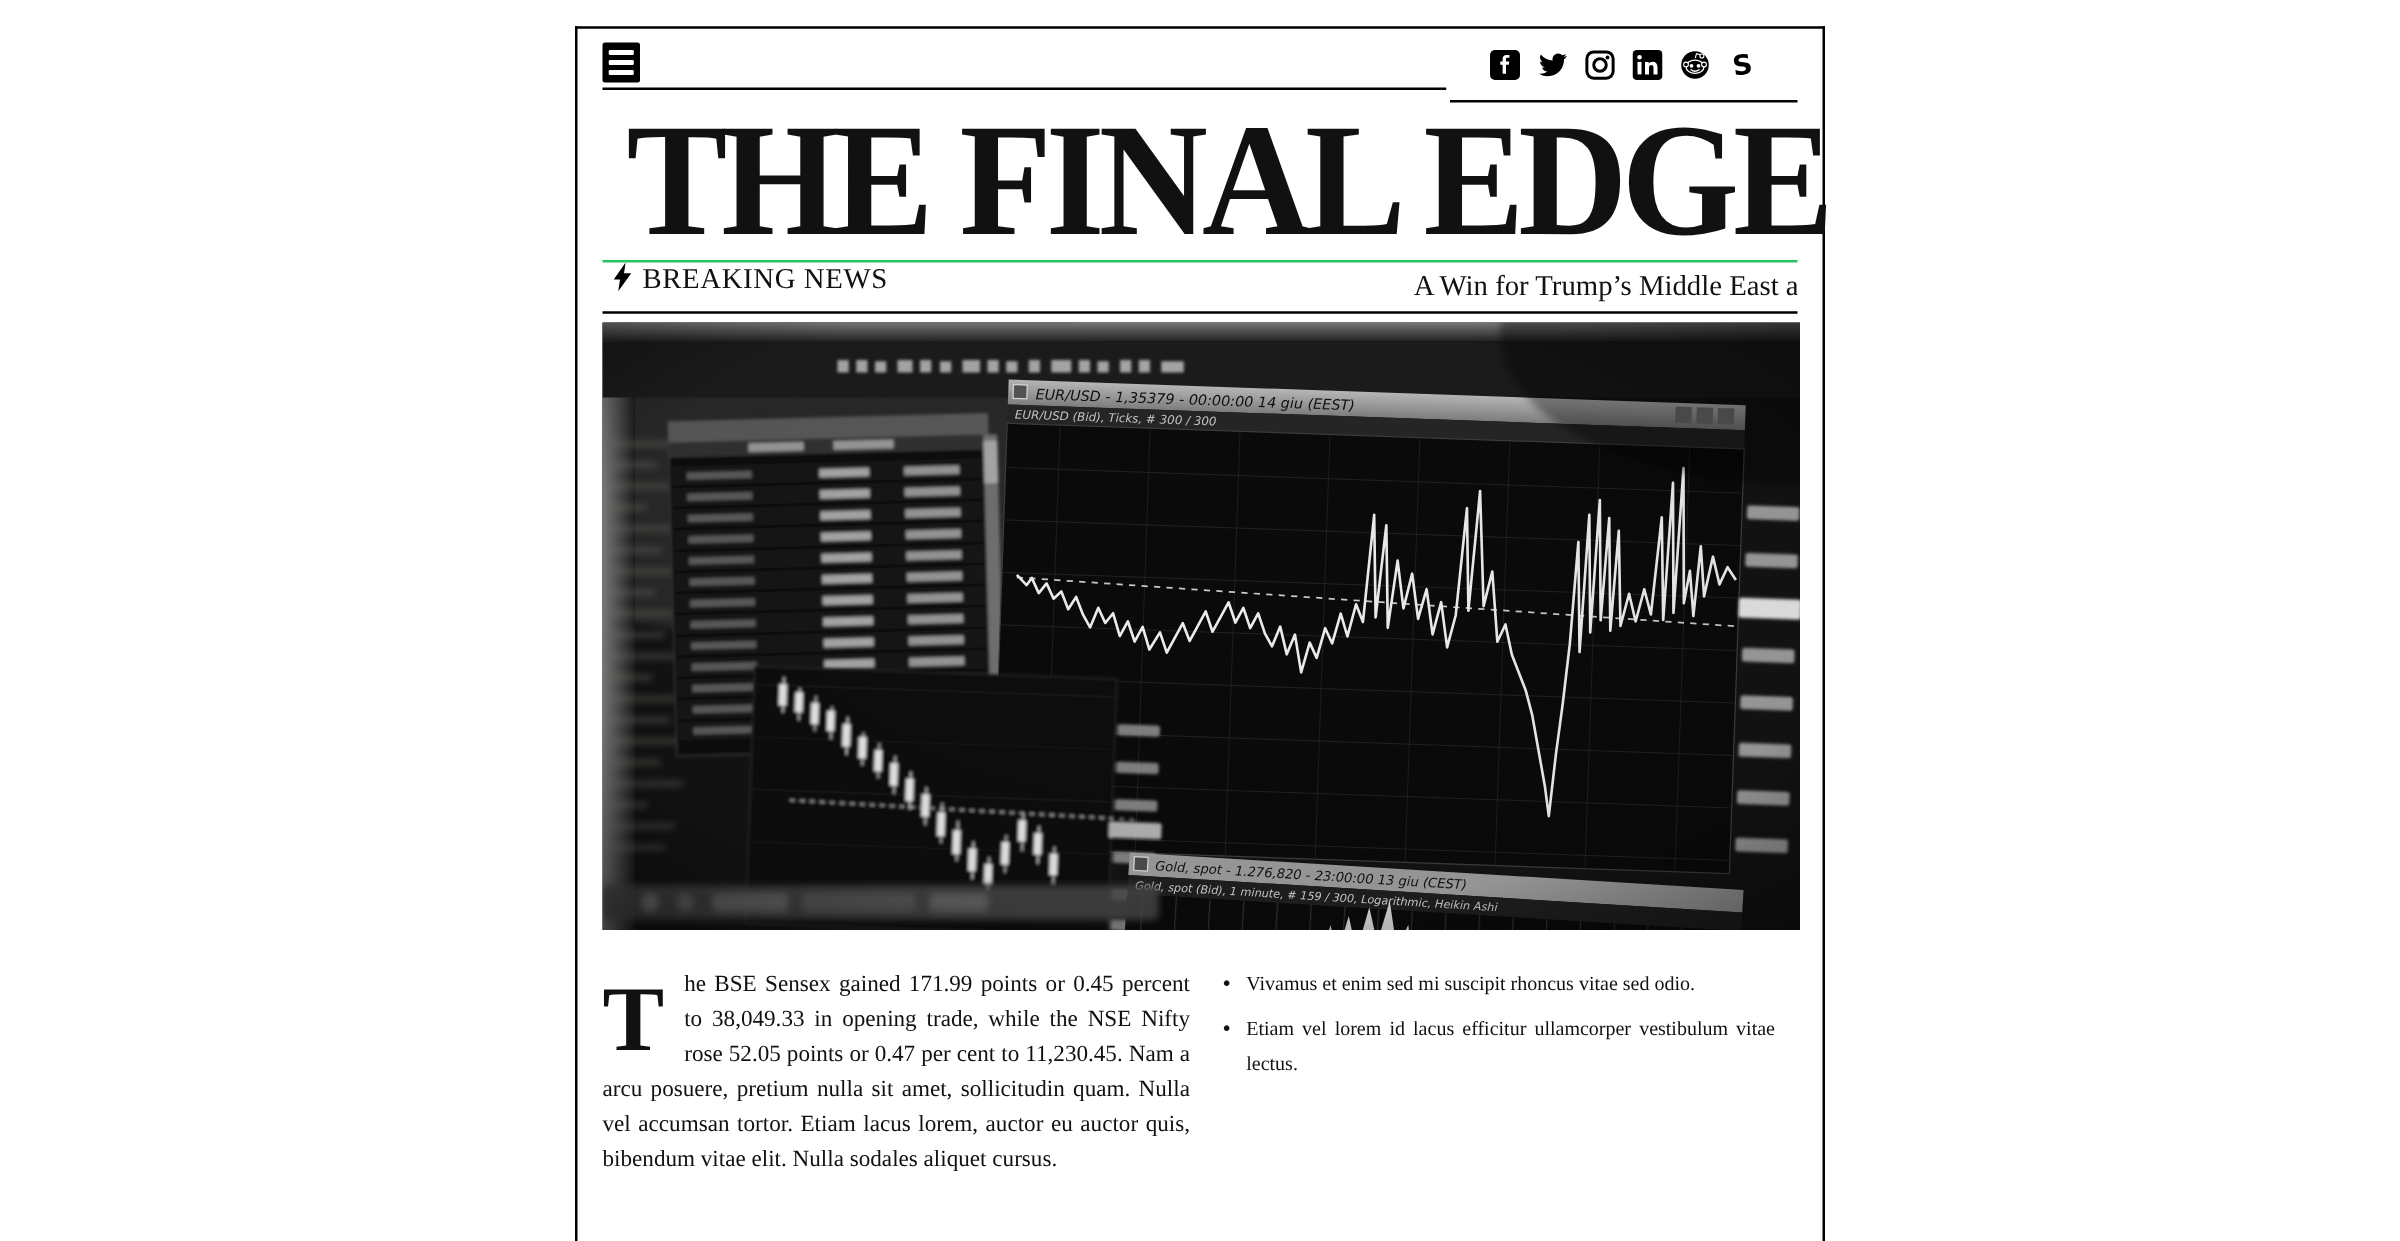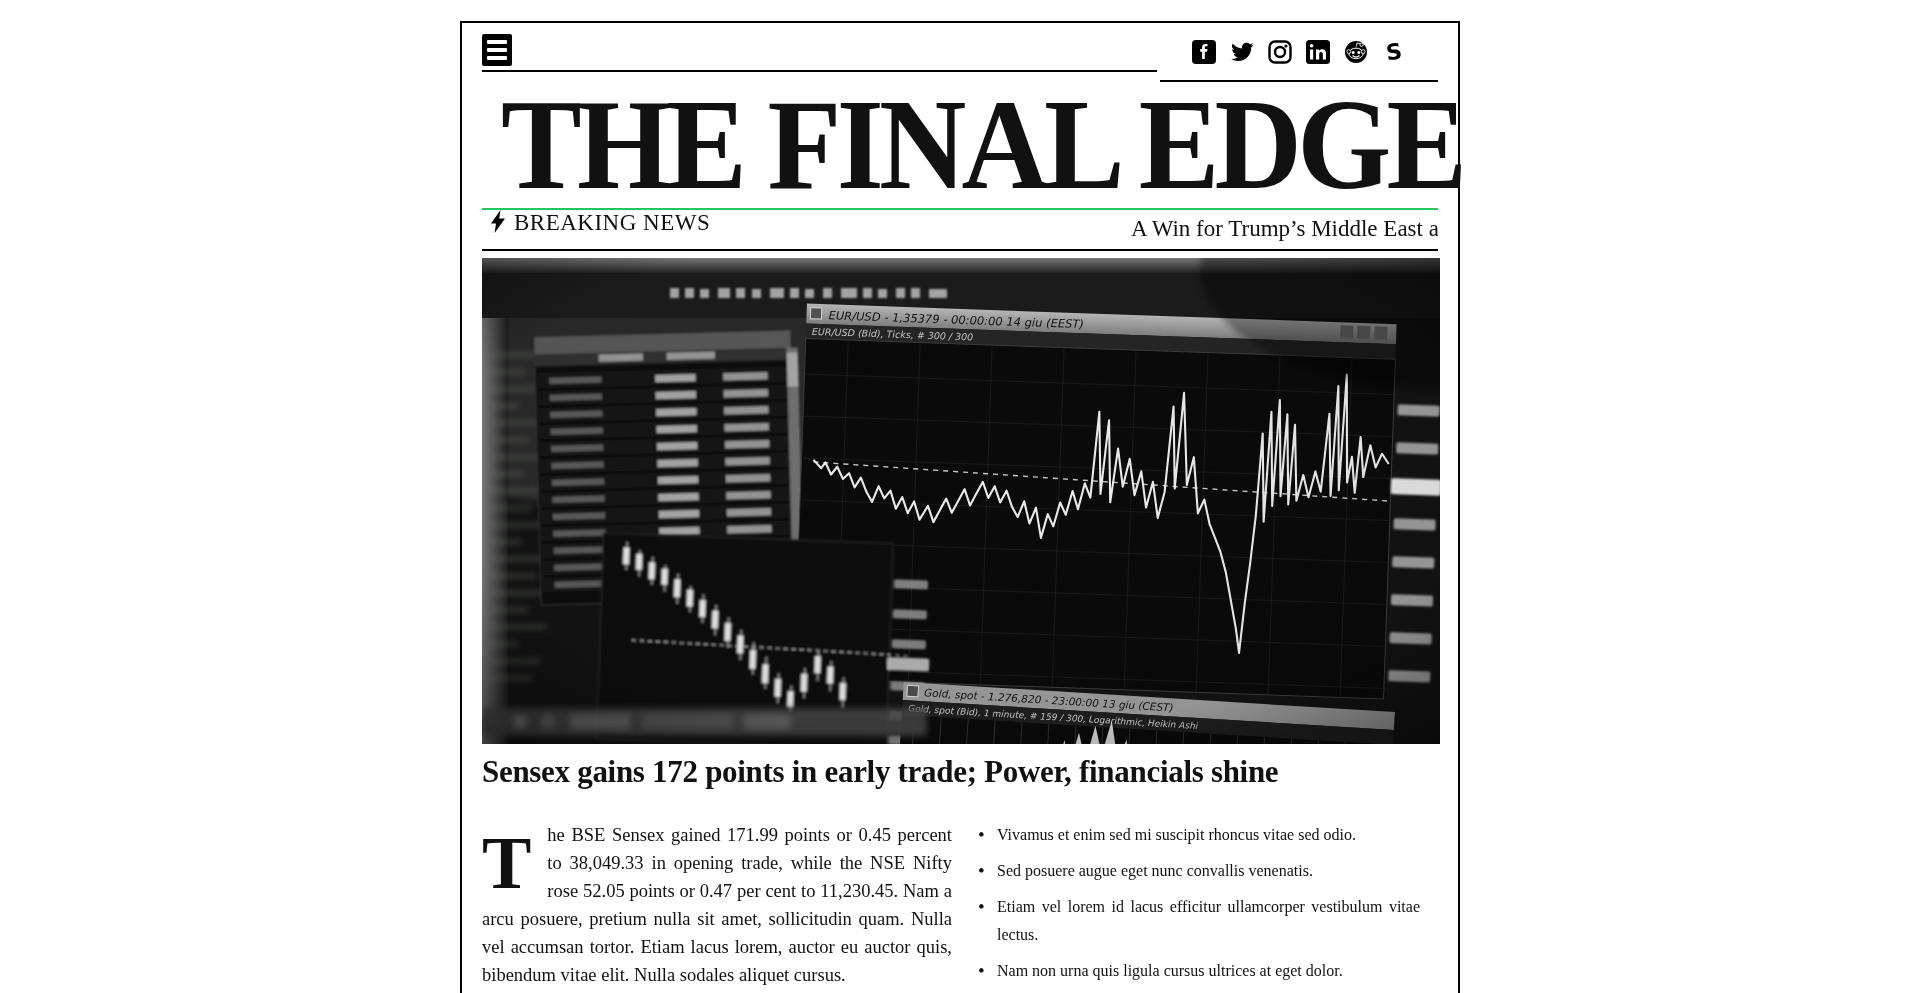--- a/index.html
+++ b/index.html
@@ -333,29 +333,26 @@
         <rect x="88" y="457" width="60" height="14" rx="3" fill="#6f6f6f"></rect>
         <rect x="160" y="457" width="90" height="14" rx="3" fill="#5f5f5f"></rect>
         <rect x="262" y="457" width="46" height="14" rx="3" fill="#6a6a6a"></rect>
       </g>
 
       <rect width="958" height="486" fill="url(#vig)"></rect>
       <ellipse cx="958" cy="10" rx="240" ry="120" fill="#000" opacity=".35" filter="url(#b2)"></ellipse>
     </svg>
   </figure>
 
-  <h1 class="headline">Sensex gains 172 points in early trade; Power, financials shine</h1>
 
   <div class="article">
     <div class="col-left">
       <p><span class="dropcap">T</span><span>he BSE Sensex gained 171.99 points or 0.45 percent to 38,049.33 in opening trade, while the NSE Nifty rose 52.05 points or 0.47 per cent to 11,230.45. Nam a arcu posuere, pretium nulla sit amet, sollicitudin quam. Nulla vel accumsan tortor. Etiam lacus lorem, auctor eu auctor quis, bibendum vitae elit. Nulla sodales aliquet cursus.</span></p>
     </div>
     <div class="col-right">
       <ul class="points">
         <li>Vivamus et enim sed mi suscipit rhoncus vitae sed odio.</li>
-        <li>Sed posuere augue eget nunc convallis venenatis.</li>
         <li>Etiam vel lorem id lacus efficitur ullamcorper vestibulum vitae lectus.</li>
-        <li>Nam non urna quis ligula cursus ultrices at eget dolor.</li>
       </ul>
     </div>
   </div>
 
 </div>
 
 </body></html>

